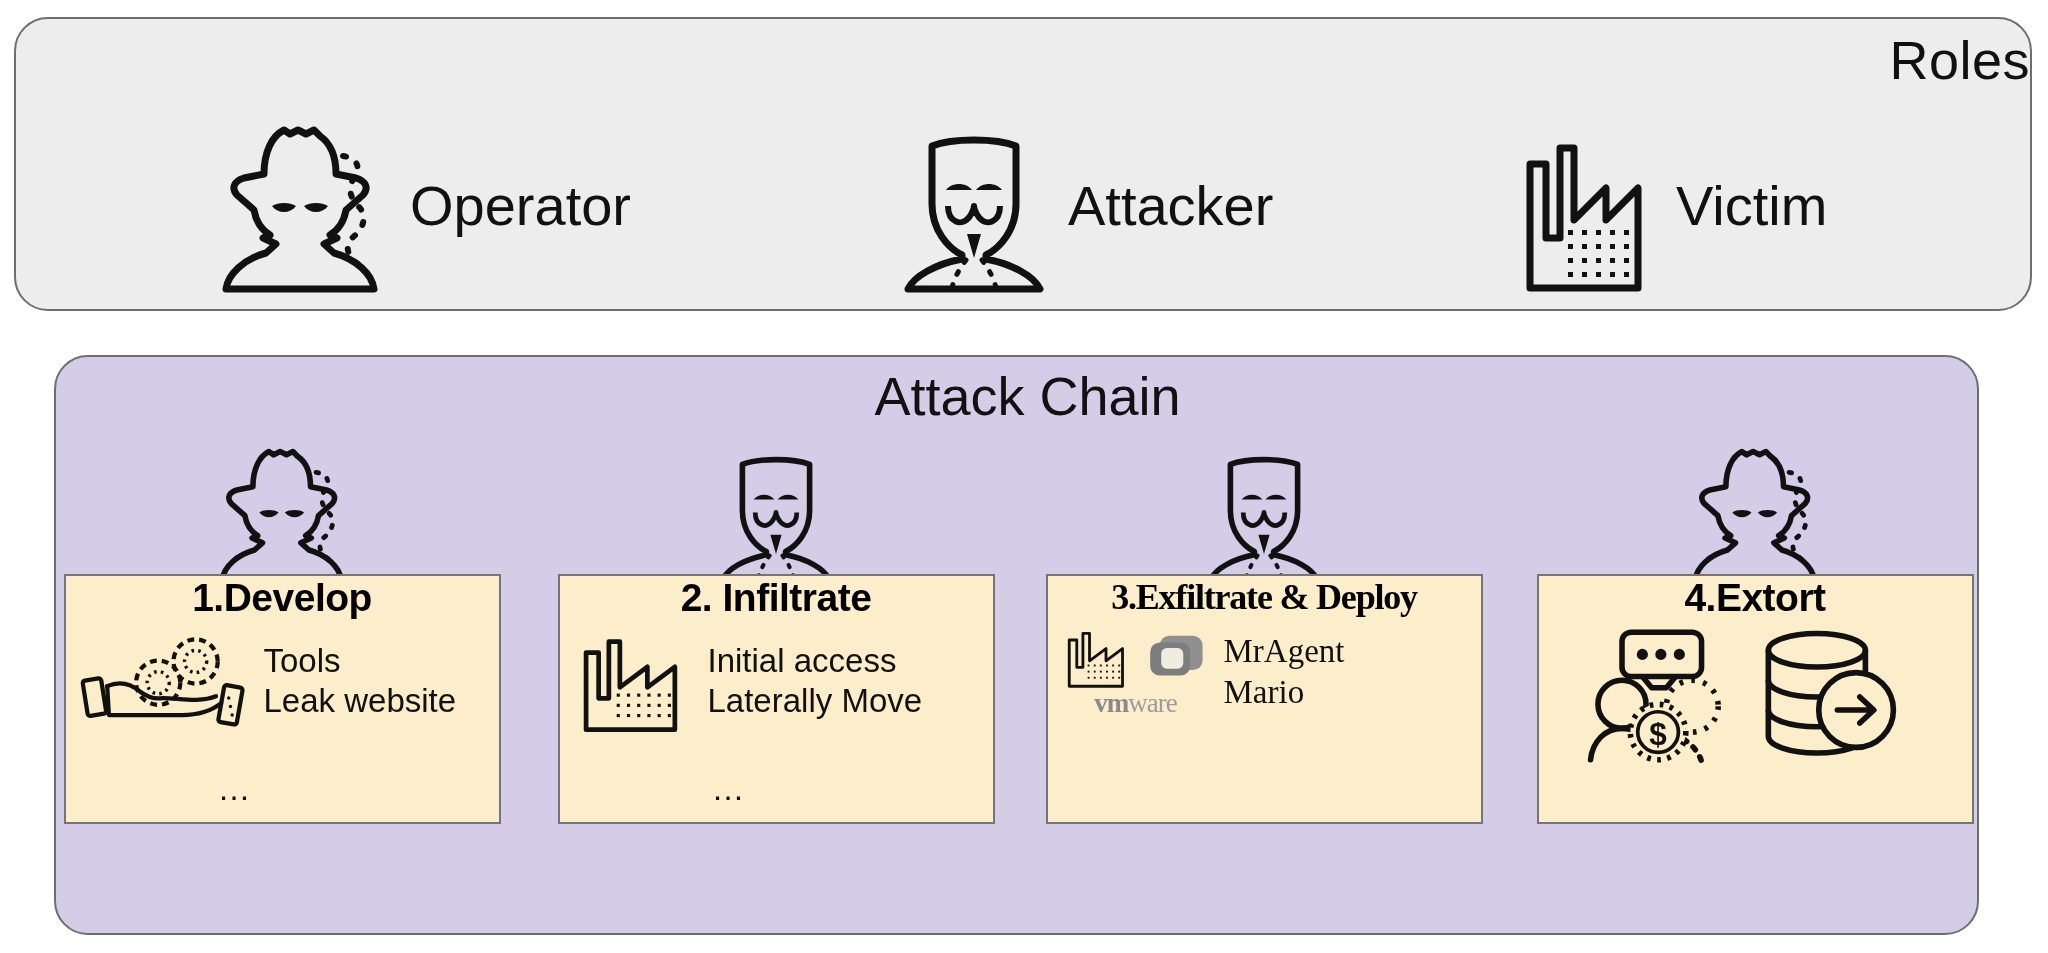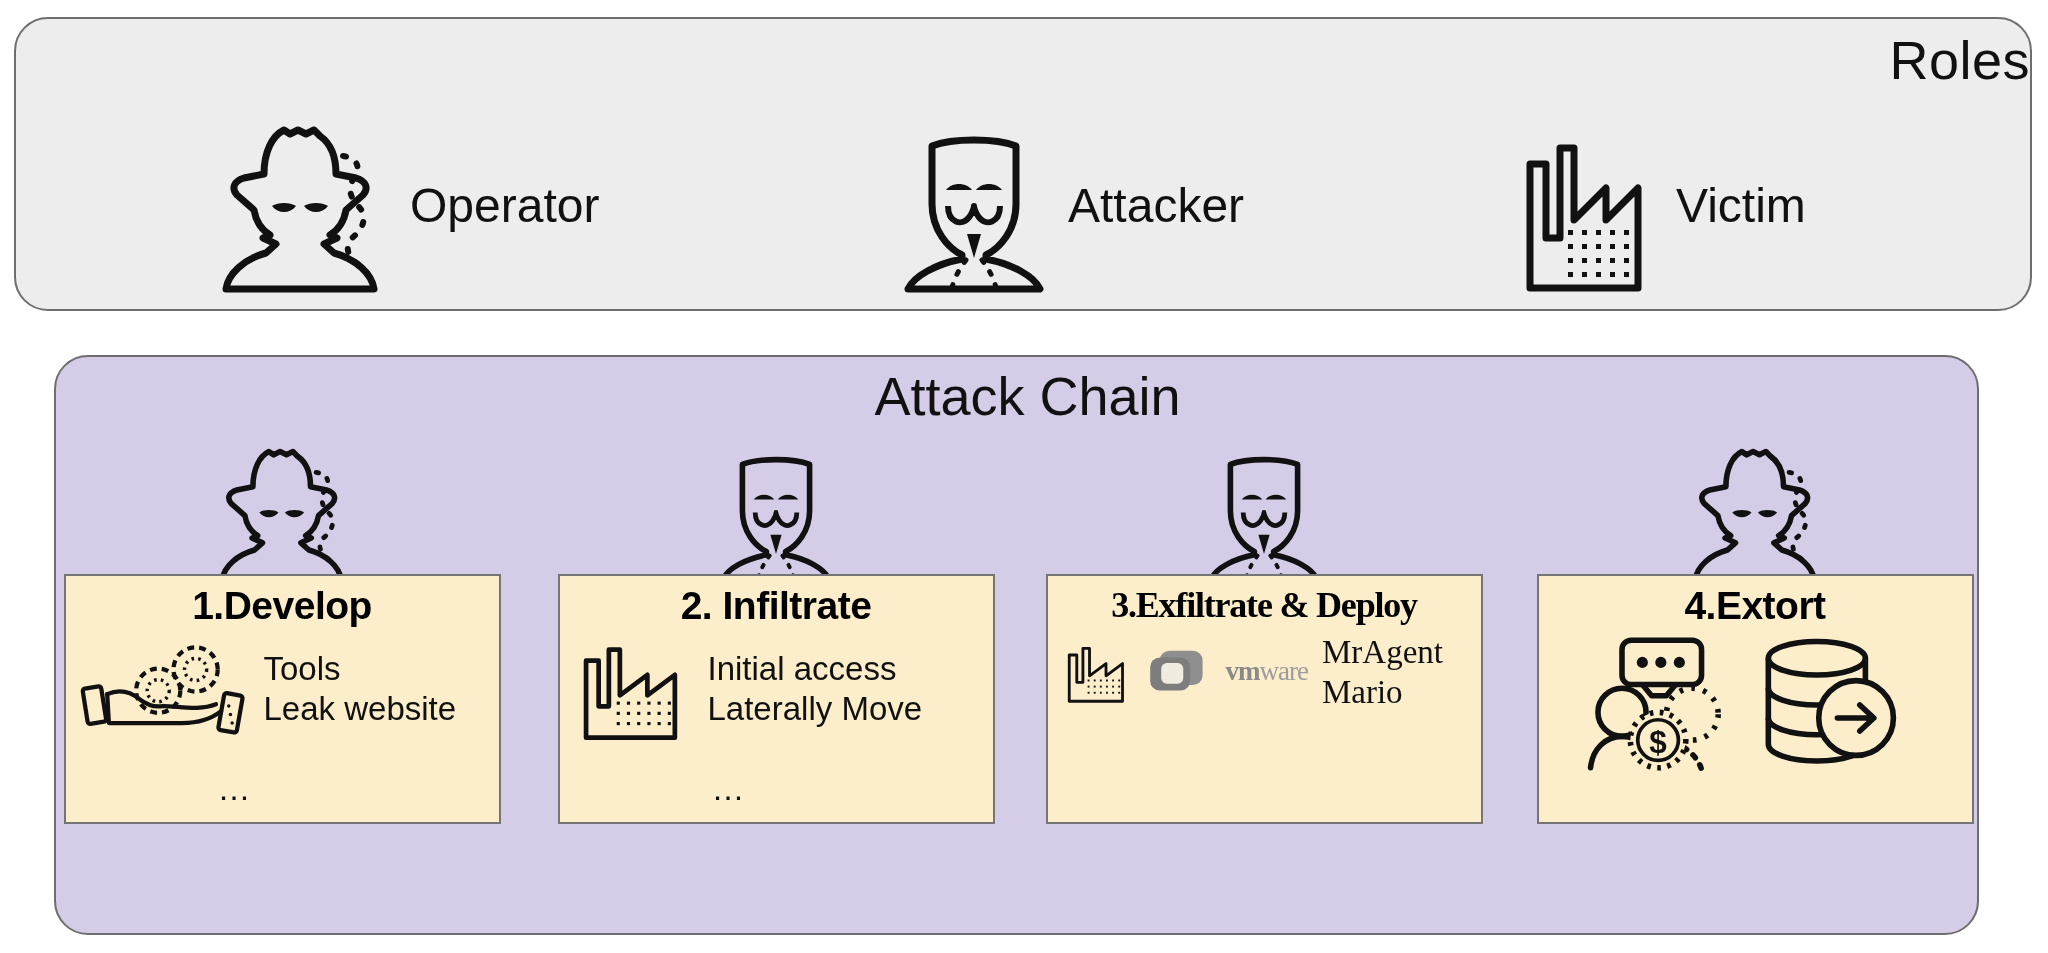--- a/index.html
+++ b/index.html
@@ -47,21 +47,21 @@
     align-items: center;
   }
   .role-item {
     display: flex;
     align-items: center;
     gap: 14px;
     position: absolute;
     height: 190px;
   }
   .role-label {
-    font-size: 48px;
+    font-size: 56px;
     color: #111;
     white-space: nowrap;
   }
   #role-operator { left: 190px; }
   #role-attacker { left: 878px; }
   #role-victim   { left: 1496px; }
 
   
   #chain-panel {
     position: absolute;
@@ -108,38 +108,36 @@
     height: 250px;
     box-sizing: border-box;
     background: #fcedcb;
     border: 2.5px solid #757575;
   }
   .step-card-title {
     text-align: center;
     font-size: 39px;
     font-weight: bold;
     color: #000;
-    margin-top: 8px;
     white-space: nowrap;
     letter-spacing: -0.5px;
   }
   #step-3 .step-card-title { font-size: 36px; letter-spacing: -1.2px; }
 
   .step-body {
     display: flex;
     align-items: center;
     gap: 14px;
     padding: 6px 0 0 14px;
   }
   .step-icons {
     flex: 0 0 auto;
     display: flex;
-    flex-direction: row;
+    flex-direction: column;
     align-items: center;
-    gap: 16px;
   }
   .step-lines {
     display: flex;
     flex-direction: column;
     font-size: 33px;
     color: #111;
     line-height: 1.22;
     white-space: nowrap;
   }
   .ellipsis-line {

